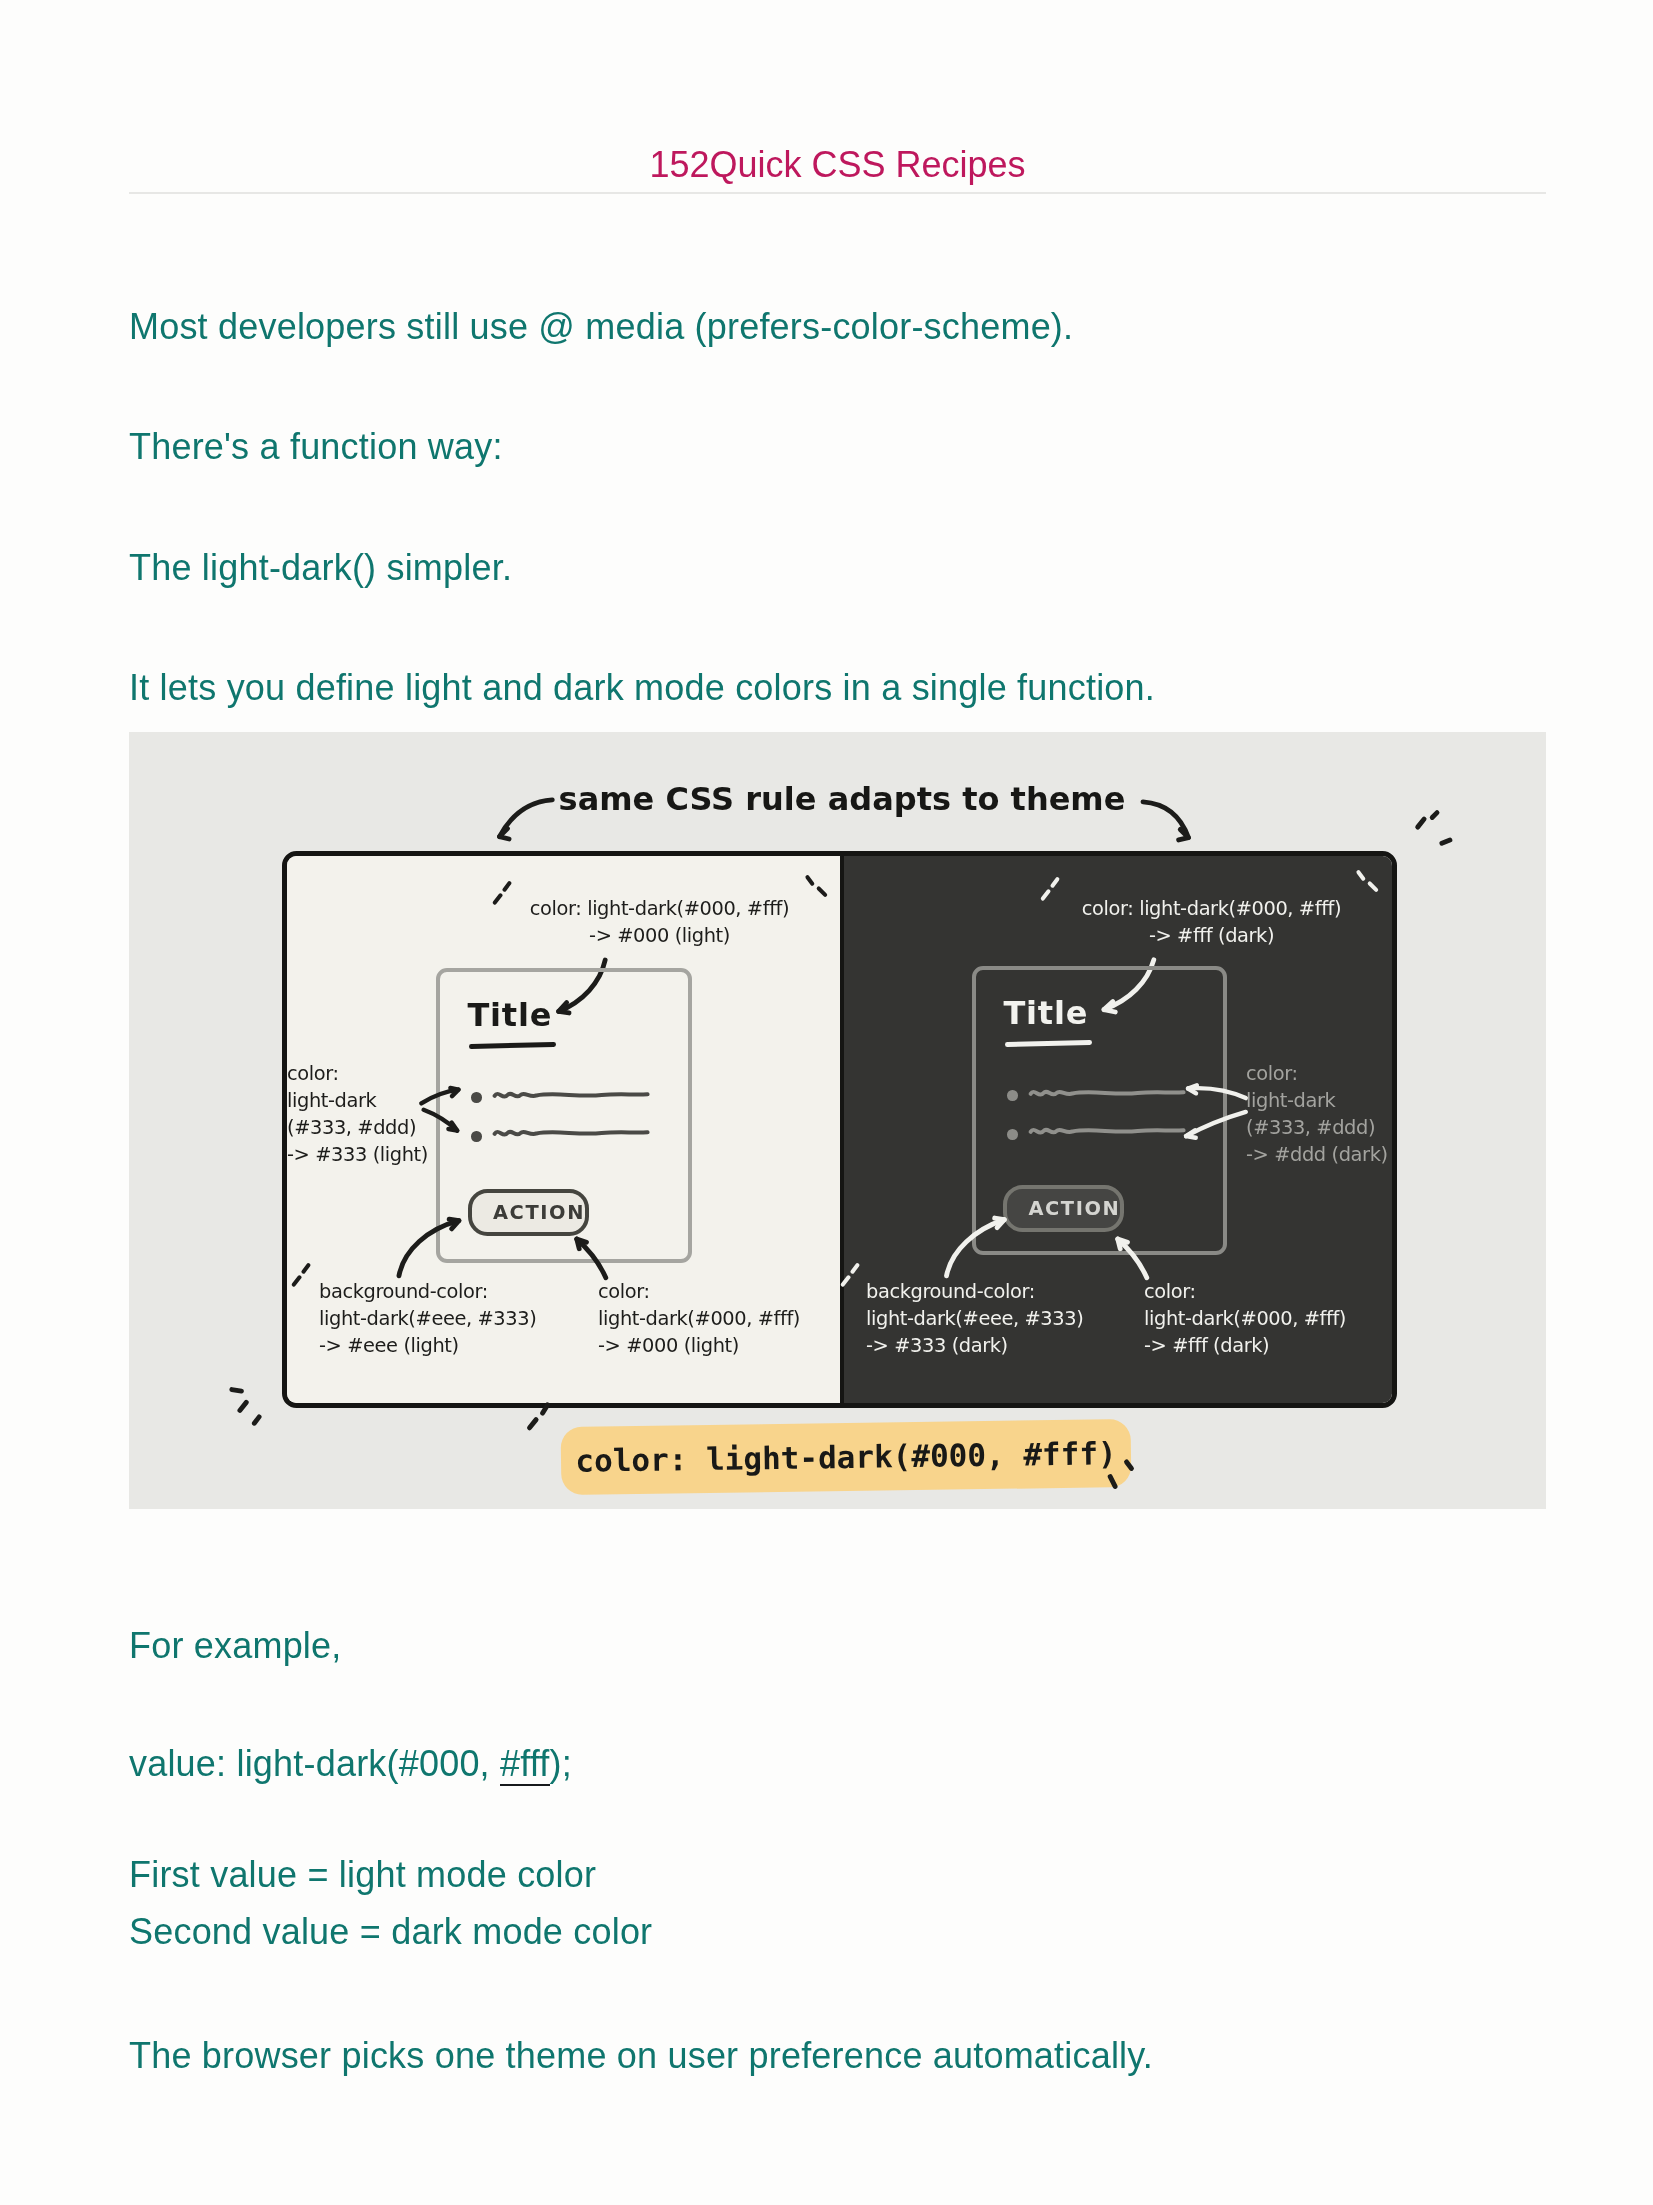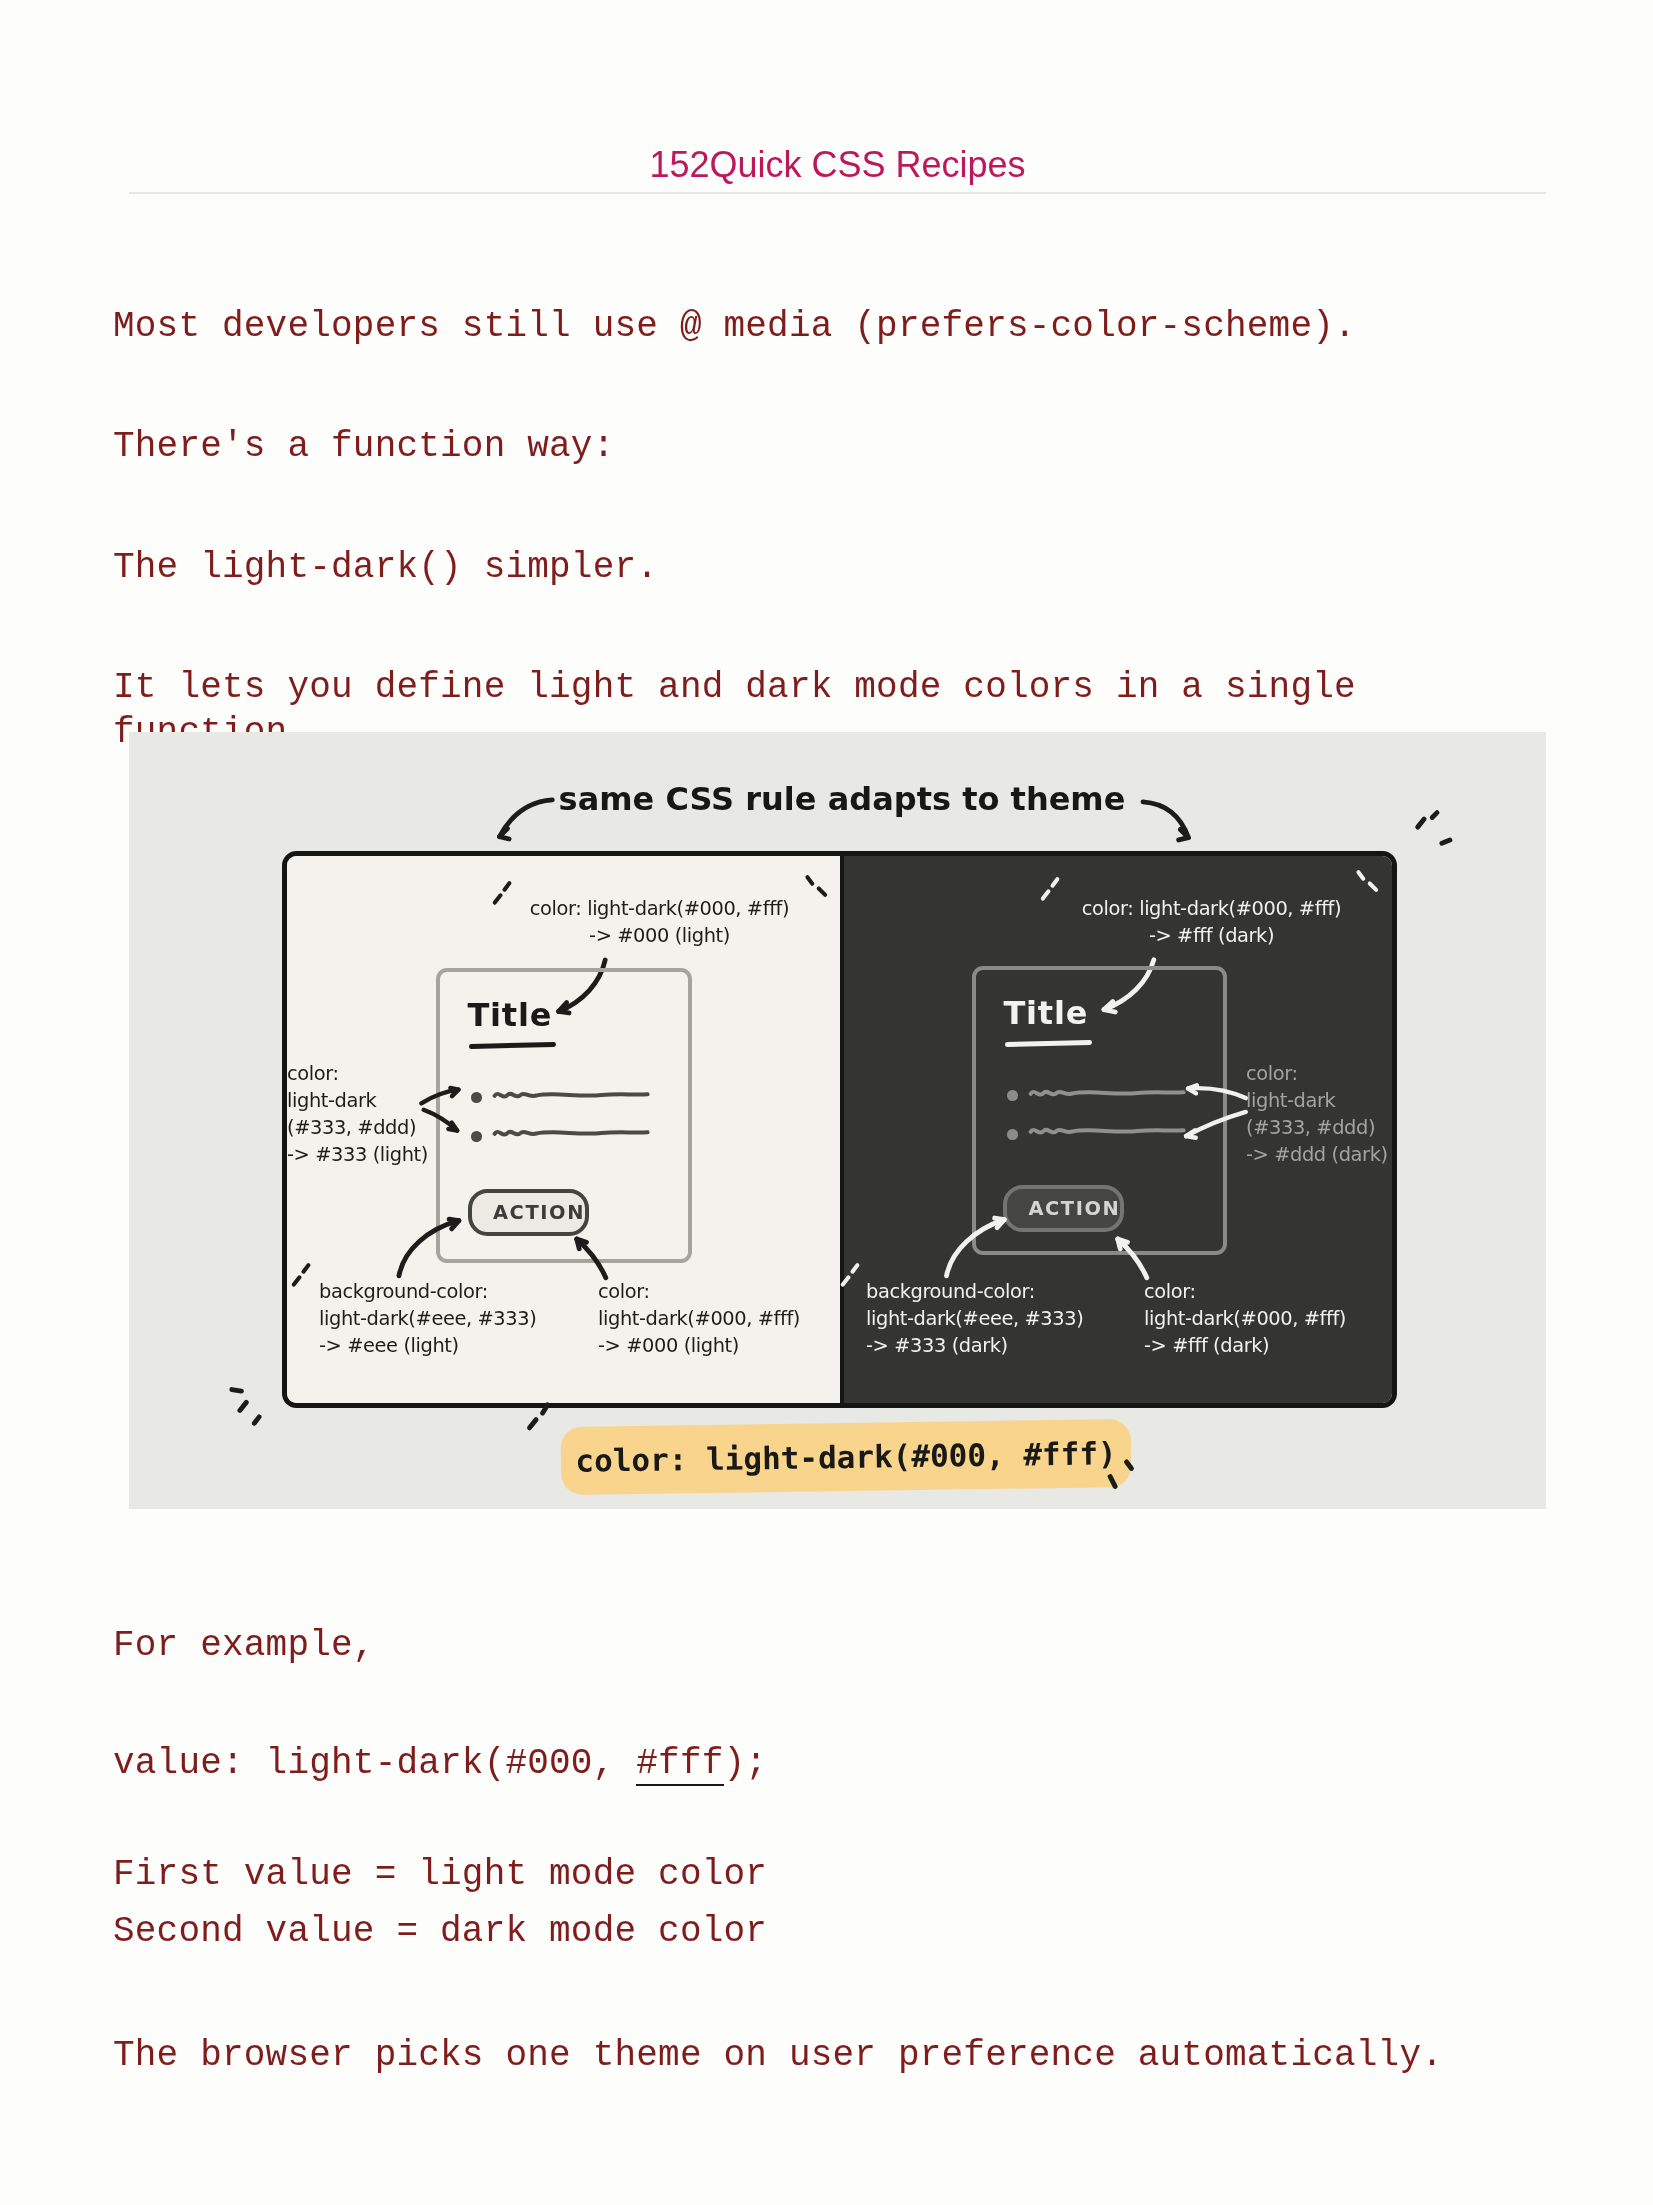--- a/index.html
+++ b/index.html
@@ -4,21 +4,21 @@
 <style>
   html,body{margin:0;padding:0;}
   body{width:1653px;height:2205px;position:relative;background:#fdfdfc;
        font-family:"Liberation Sans",sans-serif;color:#17191c;overflow:hidden;}
   .abs{position:absolute;}
   
   .hdr{left:129px;top:113px;width:1417px;display:flex;justify-content:center;
        font-size:36px;color:#be185d;margin-top:31px;}
   .hrule{left:129px;top:192px;width:1417px;height:1.6px;background:#e7e7e5;}
   
-  .para{left:113px;width:1421px;font-size:36px;line-height:45px;color:#7f1d1d;letter-spacing:0.2px;font-family:Liberation Mono, monospace;}
+  .para{left:129px;width:1421px;font-size:36px;line-height:45px;color:#0f766e;letter-spacing:0.2px;}
   .uline{border-bottom:2.4px solid #17191c;}
   
   .fig{left:129px;top:732px;width:1417px;height:777px;background:#e8e8e5;}
   .hand{font-family:"DejaVu Sans",sans-serif;}
   .caption{font-size:32px;font-weight:bold;color:#171715;text-align:center;}
   .note{font-size:19.4px;line-height:27px;letter-spacing:-0.4px;color:#1d1d1b;}
   .note.center{text-align:center;}
   .note.white{color:#f1f1ed;}
   .note.gray{color:#a3a39f;}
   .frame{left:153px;top:119px;width:1115px;height:557px;border:5.7px solid #151513;

